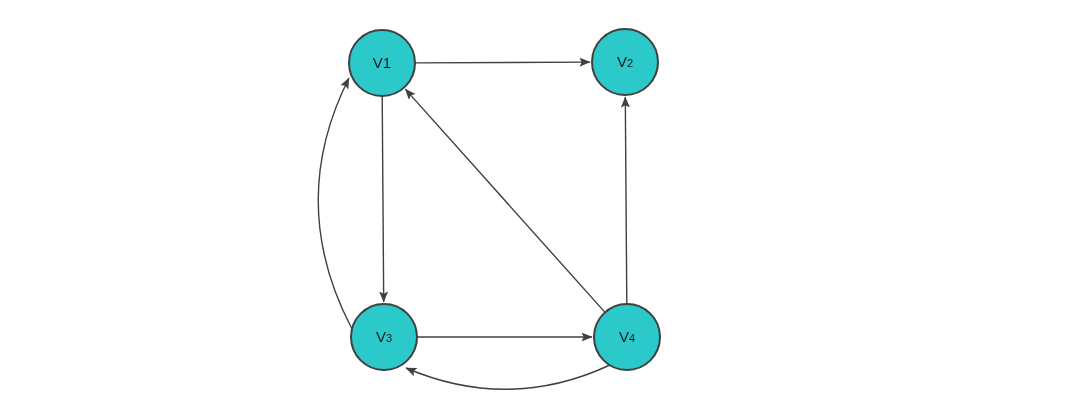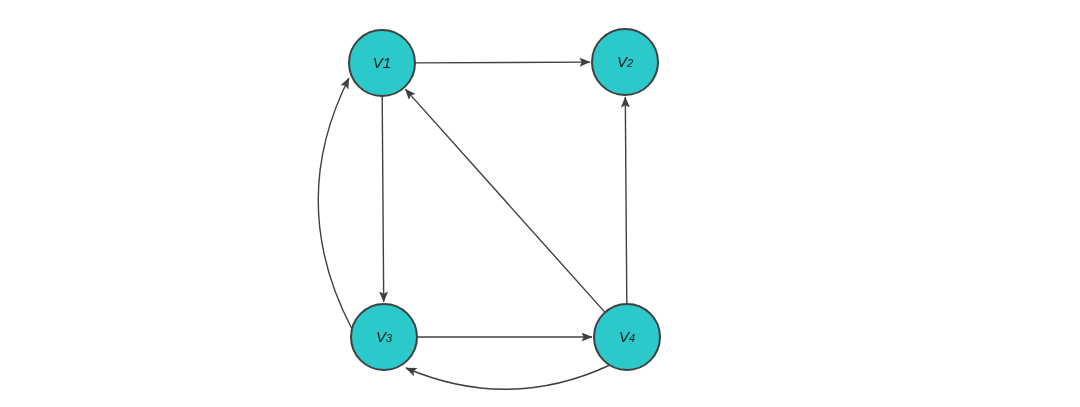--- a/index.html
+++ b/index.html
@@ -7,21 +7,20 @@
     padding: 0;
     background: #ffffff;
     font-family: "Liberation Sans", sans-serif;
   }
   .canvas {
     position: relative;
     width: 1080px;
     height: 407px;
     background: #ffffff;
     overflow: hidden;
-    font-style: italic;
   }
   .canvas svg {
     position: absolute;
     left: 0;
     top: 0;
     width: 1080px;
     height: 407px;
     display: block;
   }
   .edge {

